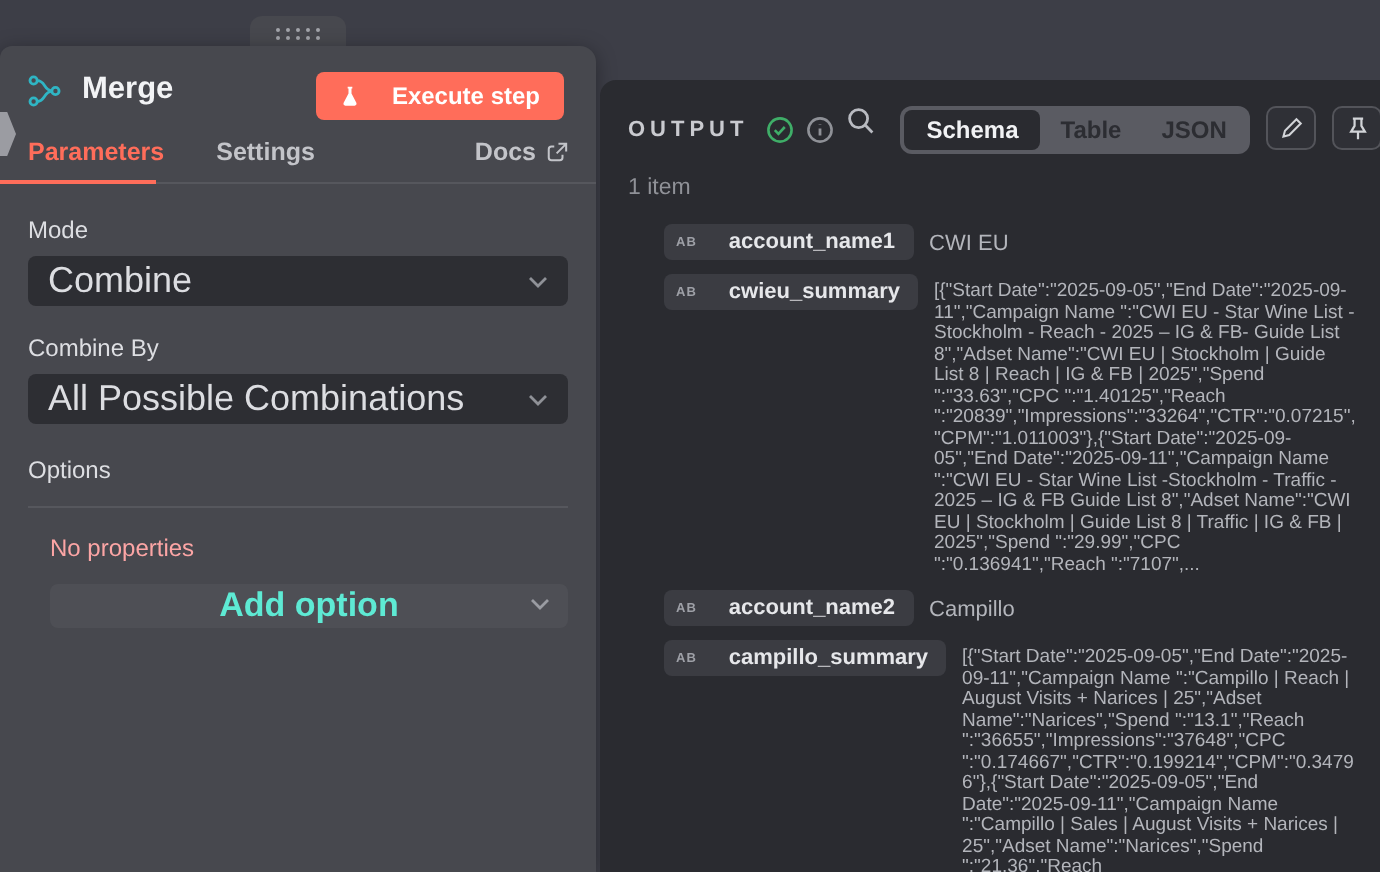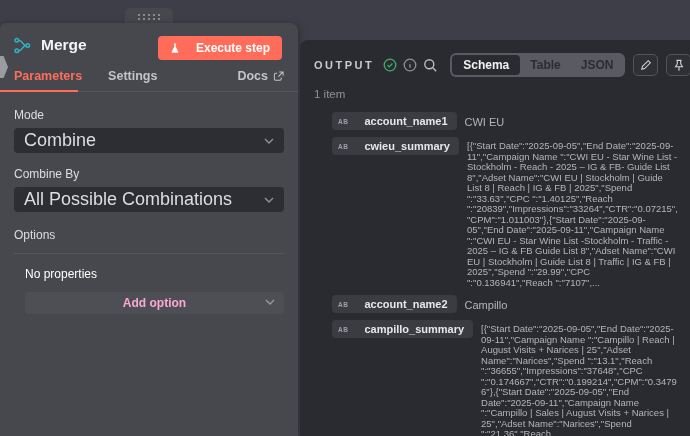--- a/index.html
+++ b/index.html
@@ -54,38 +54,38 @@
   }
   .card-body{ padding:8px 14px 0 14px; }
   .field-label{ font-size:12px; font-weight:400; color:#dddee2; margin:8px 0 6px; }
   .select{
     height:25px; background:#2d2e33; border-radius:4px;
     display:flex; align-items:center; justify-content:space-between;
     padding:0 10px; cursor:pointer;
   }
   .select span{ font-size:18px; color:#dcdde1; }
   .options-header{ font-size:12px; font-weight:400; color:#dddee2; margin-top:16px; padding-bottom:11px; border-bottom:1px solid #56575d; }
-  .no-props{ font-size:12px; color:#ffffff; margin:13px 0 0 11px; }
+  .no-props{ font-size:12px; color:#fca5a5; margin:13px 0 0 11px; }
   .add-option{
     position:relative; margin:11px 0 0 11px; width:calc(100% - 11px); height:22px;
     background:#4e4f55; border:none; border-radius:4px; cursor:pointer;
-    font-family:inherit; font-size:12px; font-weight:600; color:#f9a8d4;
+    font-family:inherit; font-size:17px; font-weight:600; color:#5eead4;
     display:flex; align-items:center; justify-content:center;
   }
   .add-option svg{ position:absolute; right:9px; top:7px; }
 
   
   .output-panel{
     position:absolute; left:300px; top:40px; right:0; bottom:0;
     background:#2a2b30; border-radius:8px 0 0 0;
   }
   .output-header{ display:flex; align-items:center; padding:13px 14px 0 14px; }
   .output-title{ font-size:11px; font-weight:700; letter-spacing:2.5px; color:#c9cacf; margin-right:9px; }
   .hicon{ display:flex; align-items:center; margin-right:6px; }
-  .right-tools{ margin-left:auto; display:flex; align-items:center; gap:8px; }
+  .right-tools{ margin-left:auto; display:flex; gap:8px; }
   .seg-control{ display:flex; background:#5a5b62; border-radius:6px; padding:2px; }
   .seg{ font-size:12px; font-weight:600; color:#2c2d32; padding:3px 10px; border-radius:4px; cursor:pointer; }
   .seg.active{ background:#2a2b30; color:#f1f2f4; padding:3px 11px; }
   .icon-btn{
     width:25px; height:22px; background:#2f3036; border:1px solid #53545a;
     border-radius:5px; display:flex; align-items:center; justify-content:center; cursor:pointer;
   }
   .items-count{ font-size:11.5px; color:#8f9197; margin:11px 0 0 14px; }
   .rows{ margin:12px 12px 0 32px; }
   .srow{ display:flex; align-items:flex-start; gap:8px; margin-bottom:7px; }

